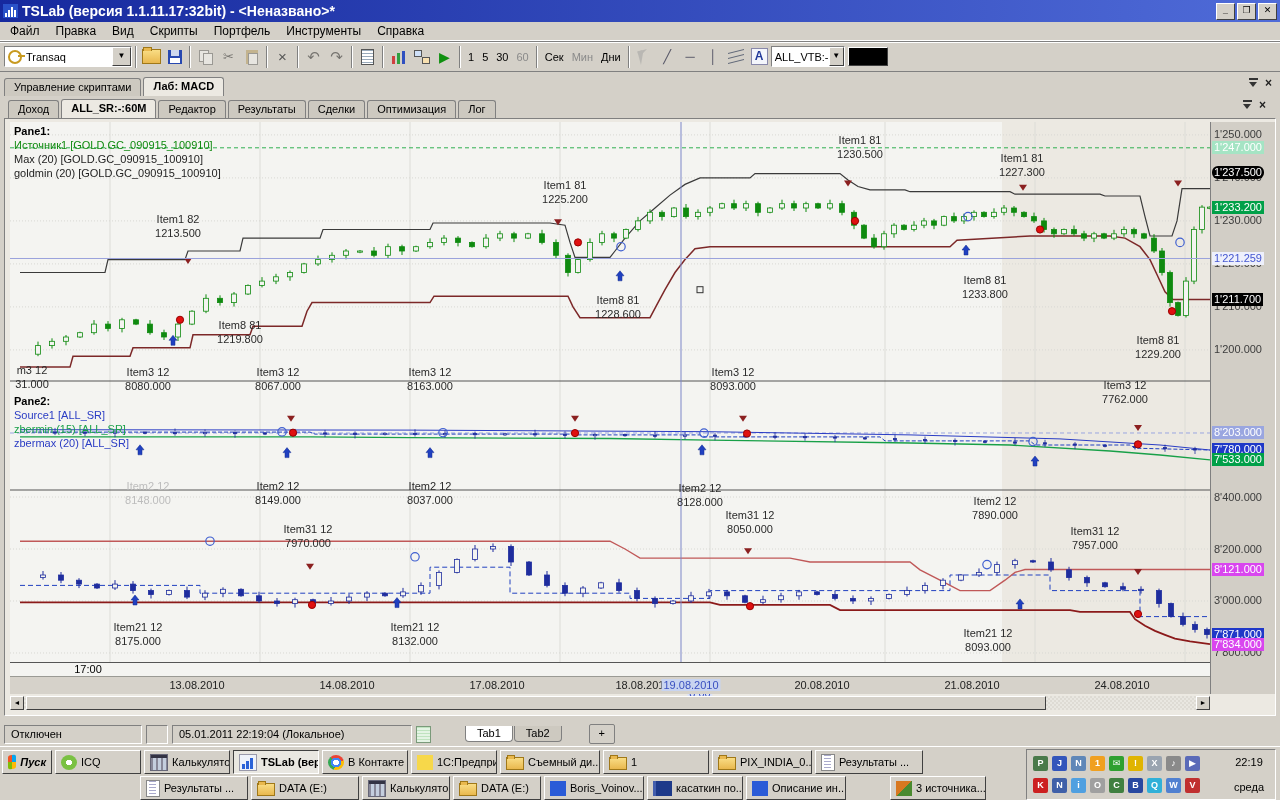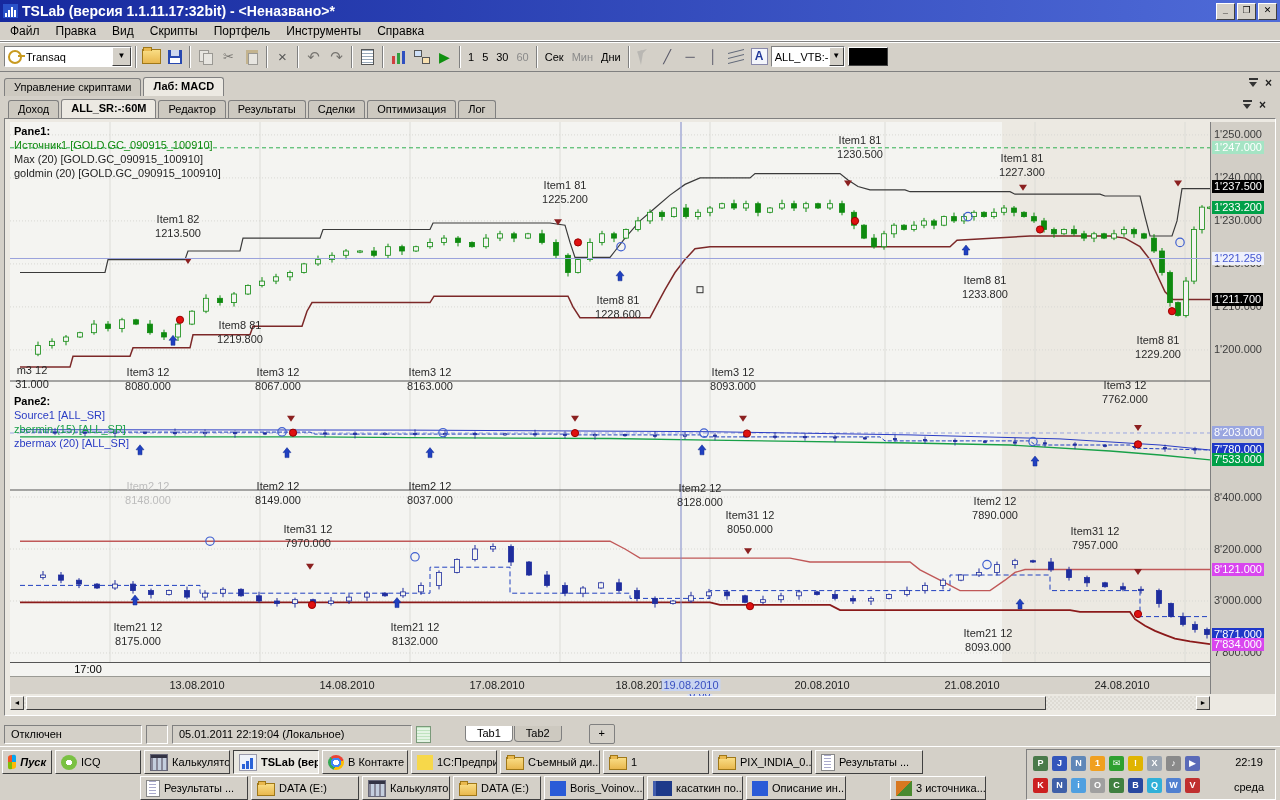--- a/index.html
+++ b/index.html
@@ -806,21 +806,21 @@
       <div class="anno" style="left: 978px; top: 504px;">Item21 12<br>8093.000</div>
     </div>
   <div id="yaxis">
       <span class="ax plain" style="top: 6.4px;">1'250.000</span>
       <span class="ax plain" style="top: 49.4px;">1'240.000</span>
       <span class="ax plain" style="top: 92.4px;">1'230.000</span>
       <span class="ax plain" style="top: 135.4px;">1'220.000</span>
       <span class="ax plain" style="top: 178.4px;">1'210.000</span>
       <span class="ax plain" style="top: 221.4px;">1'200.000</span>
       <span class="ax palegreen" style="top: 19.3px;">1'247.000</span>
-      <span class="ax black" style="top: 58px;">1'237.500</span>
+      <span class="ax black" style="top: 44px; border-radius: 6px;">1'237.500</span>
       <span class="ax green" style="top: 78.64px;">1'233.200</span>
       <span class="ax bluetext" style="top: 129.986px;">1'221.259</span>
       <span class="ax black" style="top: 171.09px;">1'211.700</span>
       <span class="ax lavender" style="top: 304.489px;">8'203.000</span>
       <span class="ax blue" style="top: 321.496px;">7'780.000</span>
       <span class="ax green" style="top: 331.427px;">7'533.000</span>
       <span class="ax plain" style="top: 368.518px;">8'400.000</span>
       <span class="ax plain" style="top: 420.506px;">8'200.000</span>
       <span class="ax plain" style="top: 472.494px;">3'000.000</span>
       <span class="ax plain" style="top: 524.482px;">7'800.000</span>

